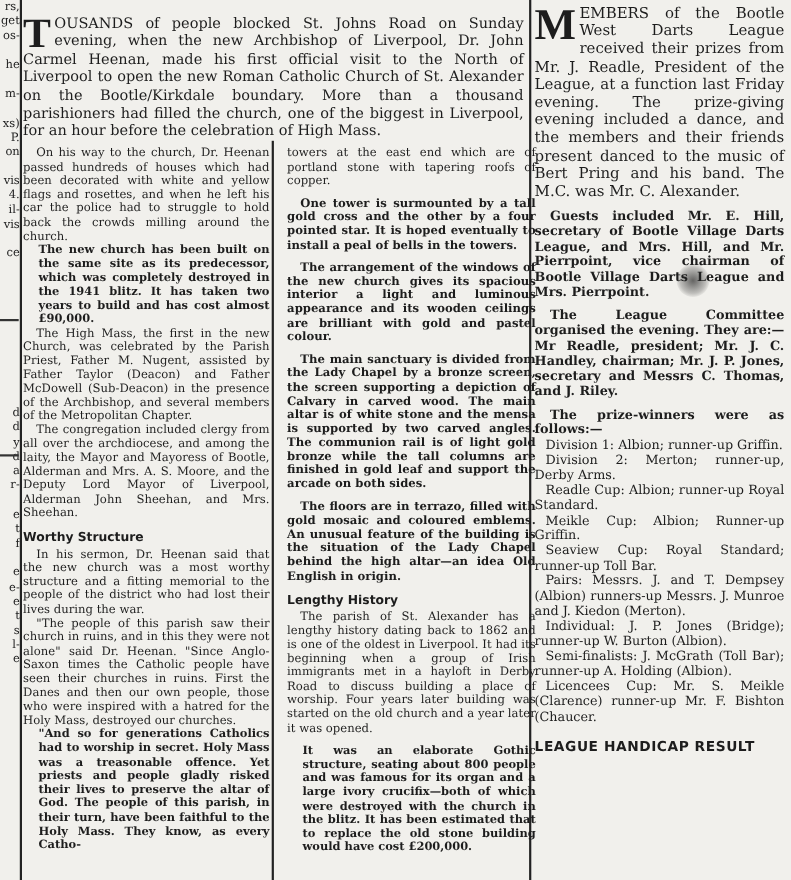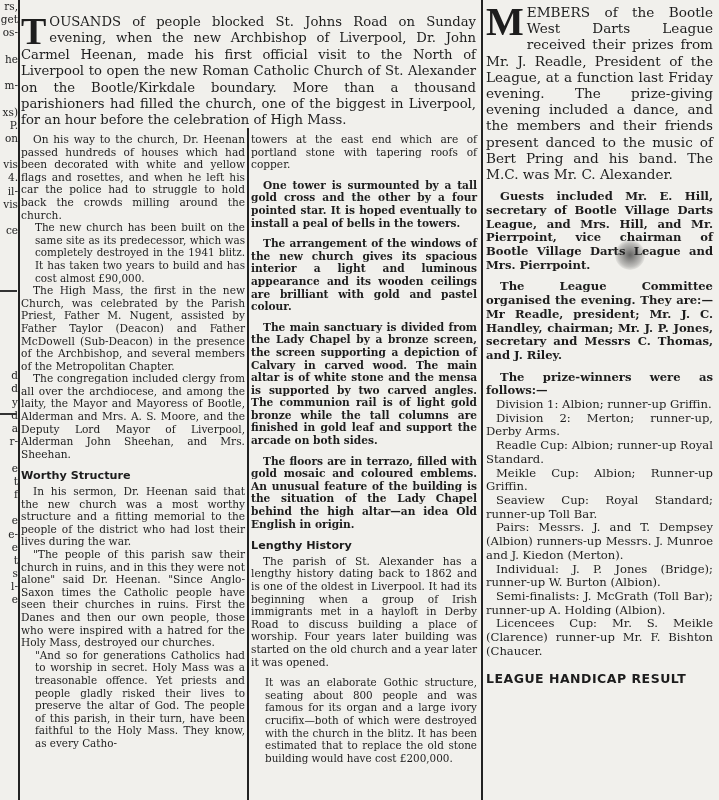--- a/index.html
+++ b/index.html
@@ -26,24 +26,24 @@
   .dropcap {
     float:left; font-size:38px; line-height:30px; font-weight:bold;
     margin:2px 3px 0 0; font-family:"Liberation Serif", serif;
   }
   .col {
     position:absolute; font-size:10.6px; line-height:12.6px; text-align:justify;
     hyphens:manual;
   }
   .col p { margin:0; text-indent:12px; }
   .col p.gap { margin-top:8px;font-weight:bold; }
-  .col p.bold { font-weight:normal; padding-left:14px; text-indent:0; font-size:10.4px; }
+  .col p.bold { font-weight:bold; padding-left:14px; text-indent:0; font-size:10.4px; }
   .col h3 { margin:10px 0 2px 0; font-size:11.2px; font-weight:bold; font-family:"DejaVu Sans", sans-serif; }
   .colL { left:21px; top:133px; width:224px; }
-  .colM { left:251px; top:133px; width:226px; }
+  .colM { left:261px; top:133px; width:226px; }
   .colR { left:486px; top:4px; width:227px; font-size:11.6px; line-height:13.7px; }
   .colR p { text-indent:14px; }
   .colR p.gap { margin-top:8px; }
   .colR .dropcap2 { float:left; font-size:40px; line-height:32px; font-weight:bold; margin:2px 3px 0 0; font-family:"Liberation Serif", serif; }
   .colR .lead { text-indent:0; font-size:13.6px; line-height:16.2px; }
   .colR .prize { text-indent:10px; }
   .colR h2 {
     margin:14px 0 0 0; font-size:12.5px; letter-spacing:0.5px;
     font-weight:bold; font-family:"DejaVu Sans", sans-serif;
   }

